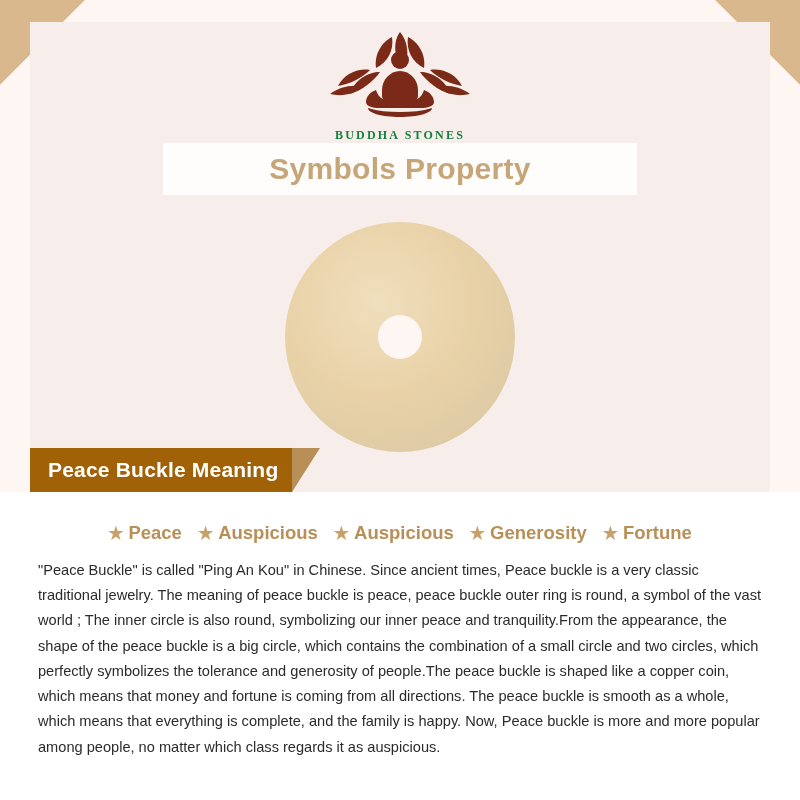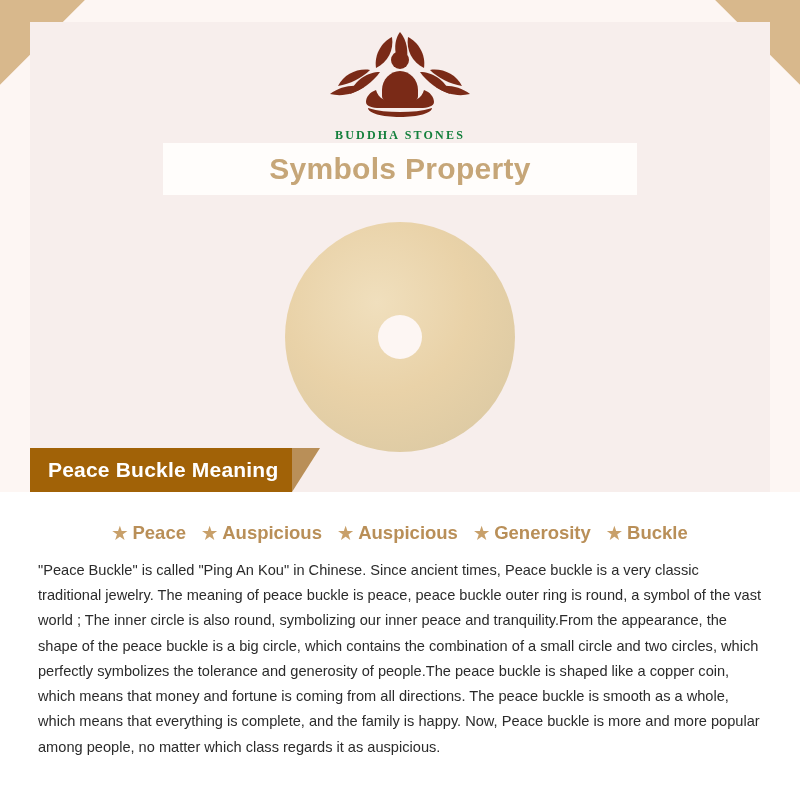--- a/index.html
+++ b/index.html
@@ -290,21 +290,21 @@
       <div class="kw">
         <span class="star">★</span>
         <span>Auspicious</span>
       </div>
       <div class="kw">
         <span class="star">★</span>
         <span>Generosity</span>
       </div>
       <div class="kw">
         <span class="star">★</span>
-        <span>Buckle</span>
+        <span>Fortune</span>
       </div>
     </div>
 
     <p class="body-text">"Peace Buckle" is called "Ping An Kou" in Chinese. Since ancient times, Peace buckle is a very classic traditional jewelry. The meaning of peace buckle is peace, peace buckle outer ring is round, a symbol of the vast world ; The inner circle is also round, symbolizing our inner peace and tranquility.From the appearance, the shape of the peace buckle is a big circle, which contains the combination of a small circle and two circles, which perfectly symbolizes the tolerance and generosity of people.The peace buckle is shaped like a copper coin, which means that money and fortune is coming from all directions. The peace buckle is smooth as a whole, which means that everything is complete, and the family is happy. Now, Peace buckle is more and more popular among people, no matter which class regards it as auspicious.</p>
   </div>
 
   <div class="ribbon">
     <div class="ribbon-body">
       <span class="ribbon-label">Peace Buckle Meaning</span>
     </div>

